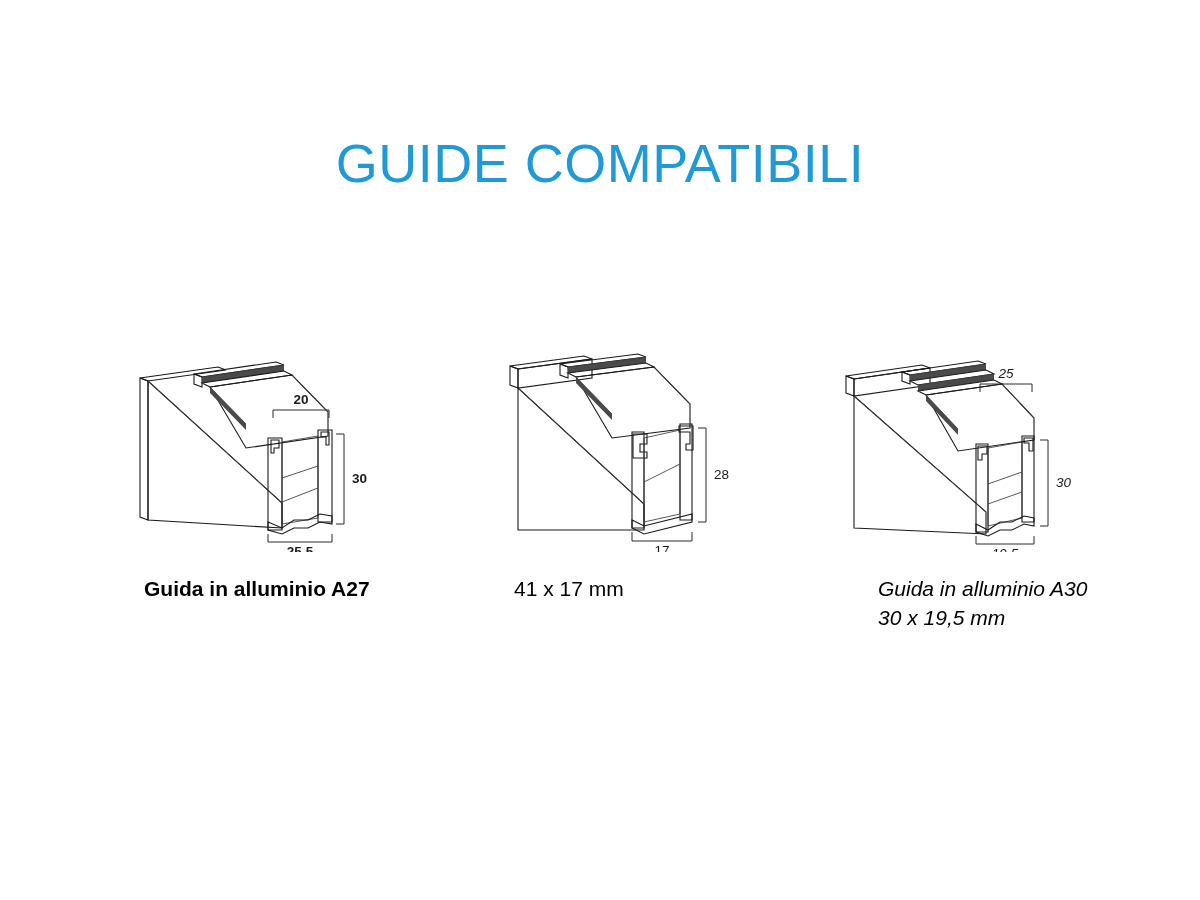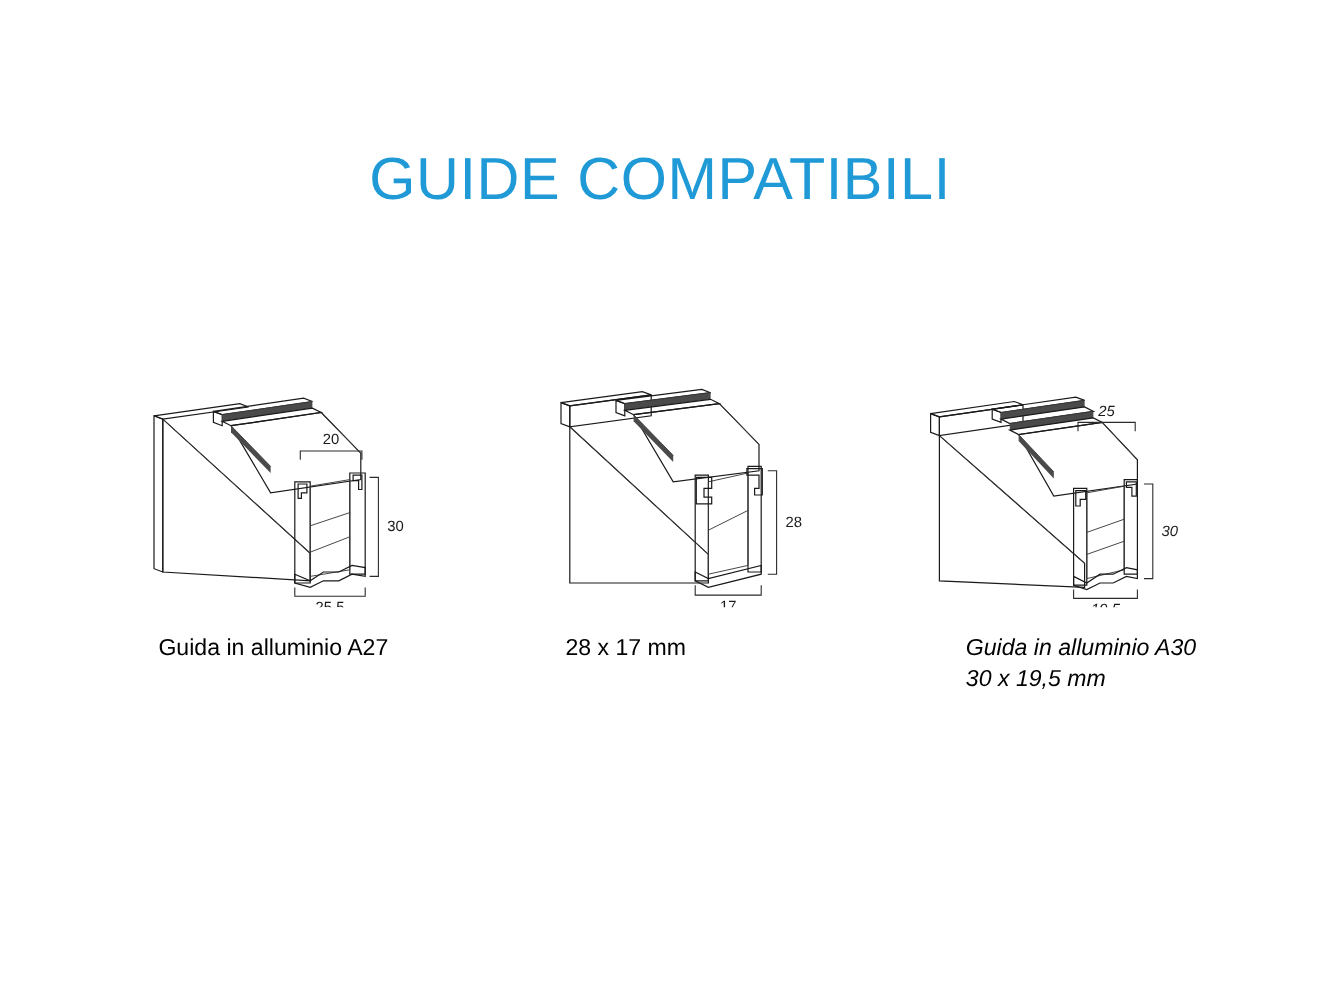--- a/index.html
+++ b/index.html
@@ -31,21 +31,21 @@
     letter-spacing: 0.5px;
     line-height: 1;
     white-space: nowrap;
   }
   .product {
     position: absolute;
     top: 352px;
     width: 340px;
     height: 300px;
   }
-  #product-a27 { left: 122px; }
+  #product-a27 { left: 122px; font-weight: bold; }
   #product-a28 { left: 492px; }
   #product-a30 { left: 828px; font-style: italic; }
 
   .drawing {
     position: absolute;
     left: 0;
     top: 0;
     width: 340px;
     height: 200px;
     display: block;
@@ -201,21 +201,21 @@
         <text class="dim-text" x="222" y="127" text-anchor="start">28</text>
       </g>
 
       <g>
         <path class="dim-line" d="M140,180 L140,189 L200,189 L200,180"></path>
         <text class="dim-text" x="170" y="203" text-anchor="middle">17</text>
       </g>
     </svg>
 
     <div class="caption">
-      <div class="caption-line">28 x 17 mm</div>
+      <div class="caption-line">41 x 17 mm</div>
     </div>
   </div>
 
   <div class="product" id="product-a30">
 
     <svg class="drawing" viewBox="0 0 340 200">
 
       <path class="edge" d="M18,24 L94,13 L102,16 L26,27 Z" fill="#f2f2f2"></path>
 
       <path class="edge" d="M18,24 L26,27 L26,44 L18,41 Z" fill="#e2e2e2"></path>

